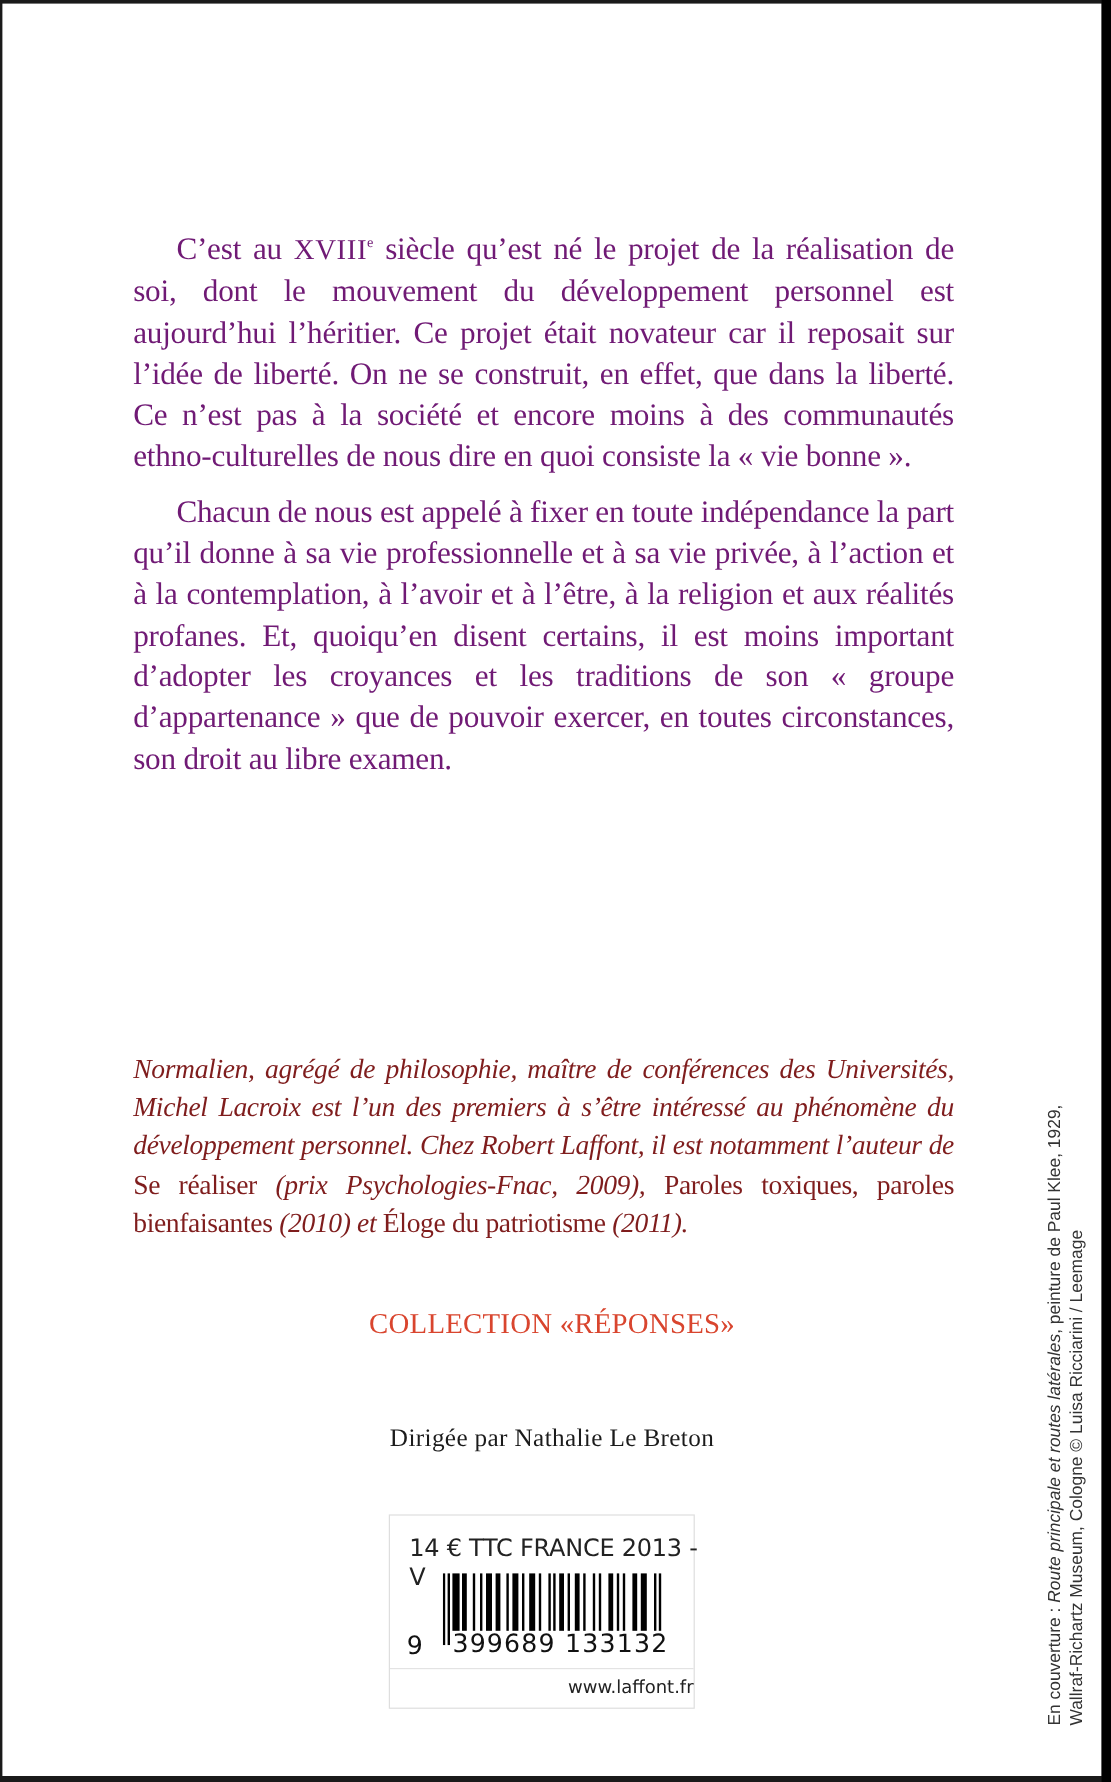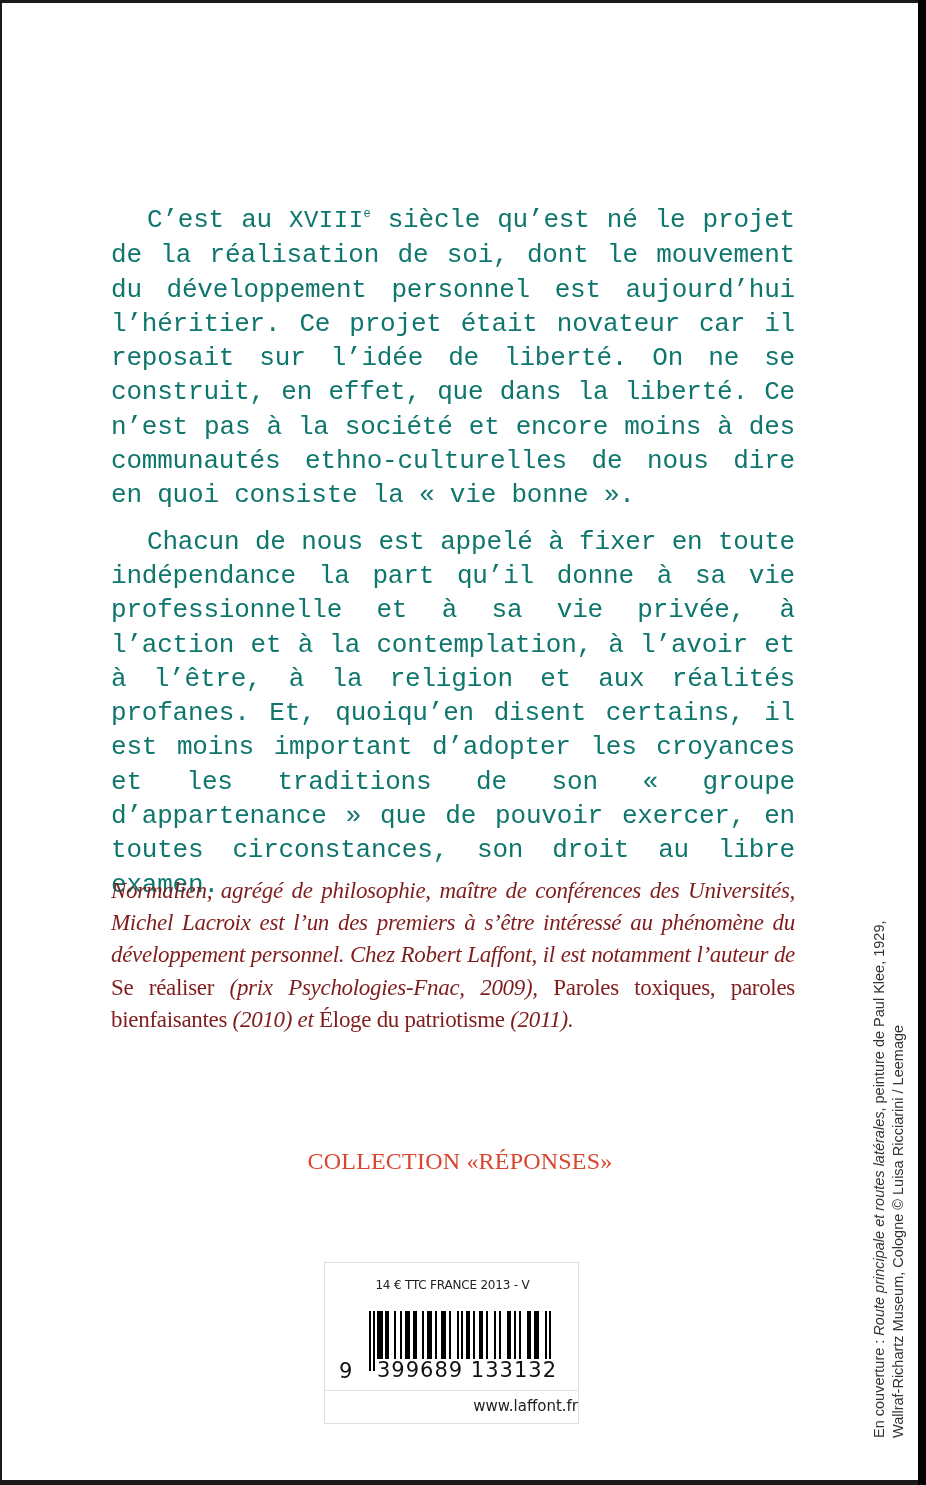--- a/index.html
+++ b/index.html
@@ -9,51 +9,50 @@
     font-family: "Liberation Serif", "DejaVu Serif", serif;
   }
   .page {
     position: absolute; left: 2px; top: 3px; width: 916px; height: 1477px;
     background: #ffffff;
   }
   .right-edge {
     position: absolute; right: 0; top: 0; width: 8px; height: 1485px; background: #000;
   }
   .body-text {
-    position: absolute; left: 109px; top: 200px; width: 684px;
-    font-size: 26px; line-height: 34.3px; color: #0f766e;
+    position: absolute; left: 109px; top: 188px; width: 684px;
+    font-size: 26px; line-height: 34.3px; color: #701a75;
     letter-spacing: -0.2px;
-    font-family: Liberation Mono, monospace;
   }
   .body-text p { margin: 0; text-align: justify; text-indent: 36px; }
   .body-text p.gap { margin-top: 12px; }
   .body-text .sc { font-size: 24px; letter-spacing: 0.5px; }
   .body-text sup { font-size: 12px; vertical-align: 10px; line-height: 0; }
   .bio {
     position: absolute; left: 109px; top: 872px; width: 684px;
     font-size: 23px; line-height: 32.2px; color: #7f1d1d;
     font-style: italic; text-align: justify; letter-spacing: -0.3px;
   }
   .bio .up { font-style: normal; }
   .collection {
-    position: absolute; left: 0; width: 916px; top: 1145px; text-align: center;
+    position: absolute; left: 0; width: 916px; top: 1088px; text-align: center;
     font-size: 24px; color: #d9452e; letter-spacing: 0.2px;
   }
   .director {
     position: absolute; left: 0; width: 916px; top: 1183px; text-align: center;
     font-size: 21px; color: #1b1b1b; letter-spacing: 0.3px;
   }
   .label-box {
     position: absolute; left: 322px; top: 1259px; width: 253px; height: 160px;
     border: 1px solid #dedede; background: #fff;
     font-family: "DejaVu Sans", "Liberation Sans", sans-serif;
   }
   .price {
-    position: absolute; left: 1px; width: 253px; top: 15px; text-align: center;
-    font-size: 12px; color: #222; letter-spacing: -0.2px;
+    position: absolute; left: 16px; width: 253px; top: 15px; 
+    font-size: 20px; color: #222; letter-spacing: -0.2px;
   }
   .barcode {
     position: absolute; left: 44px; top: 48px; width: 190px; height: 60px;
   }
   .isbn {
     position: absolute; left: 14px; top: 96px; width: 230px;
     font-size: 21px; color: #111; letter-spacing: 1px;
   }
   .isbn .first { position: absolute; left: 0; }
   .isbn .rest { position: absolute; left: 37px; background: #fff; padding: 0 1px; line-height: 22px; }
@@ -79,20 +78,21 @@
 <div class="page">
 
   <div class="body-text">
     <p><span>C’est au </span><span class="sc">XVIII</span><sup>e</sup><span> siècle qu’est né le projet de la réalisation de soi, dont le mouvement du développement personnel est aujourd’hui l’héritier. Ce projet était novateur car il reposait sur l’idée de liberté. On ne se construit, en effet, que dans la liberté. Ce n’est pas à la société et encore moins à des communautés ethno-culturelles de nous dire en quoi consiste la « vie bonne ».</span></p>
     <p class="gap">Chacun de nous est appelé à fixer en toute indépendance la part qu’il donne à sa vie professionnelle et à sa vie privée, à l’action et à la contemplation, à l’avoir et à l’être, à la religion et aux réalités profanes. Et, quoiqu’en disent certains, il est moins important d’adopter les croyances et les traditions de son « groupe d’appartenance » que de pouvoir exercer, en toutes circonstances, son droit au libre examen.</p>
   </div>
 
   <div class="bio"><span>Normalien, agrégé de philosophie, maître de conférences des Universités, Michel Lacroix est l’un des premiers à s’être intéressé au phénomène du développement personnel. Chez Robert Laffont, il est notamment l’auteur de </span><span class="up">Se réaliser</span><span> (prix Psychologies-Fnac, 2009), </span><span class="up">Paroles toxiques, paroles bienfaisantes</span><span> (2010) et </span><span class="up">Éloge du patriotisme</span><span> (2011).</span></div>
 
   <div class="collection">COLLECTION «RÉPONSES»</div>
+  <div class="director">Dirigée par Nathalie Le Breton</div>
 
   <div class="label-box">
     <div class="price">14 € TTC FRANCE 2013 - V</div>
     <svg class="barcode" viewBox="0 0 190 60" preserveAspectRatio="none">
       <g fill="#000">
         <rect x="0" y="0" width="2" height="60"></rect>
         <rect x="4" y="0" width="2" height="60"></rect>
         <rect x="8" y="0" width="6" height="52"></rect>
         <rect x="16" y="0" width="4" height="52"></rect>
         <rect x="25" y="0" width="2" height="52"></rect>

